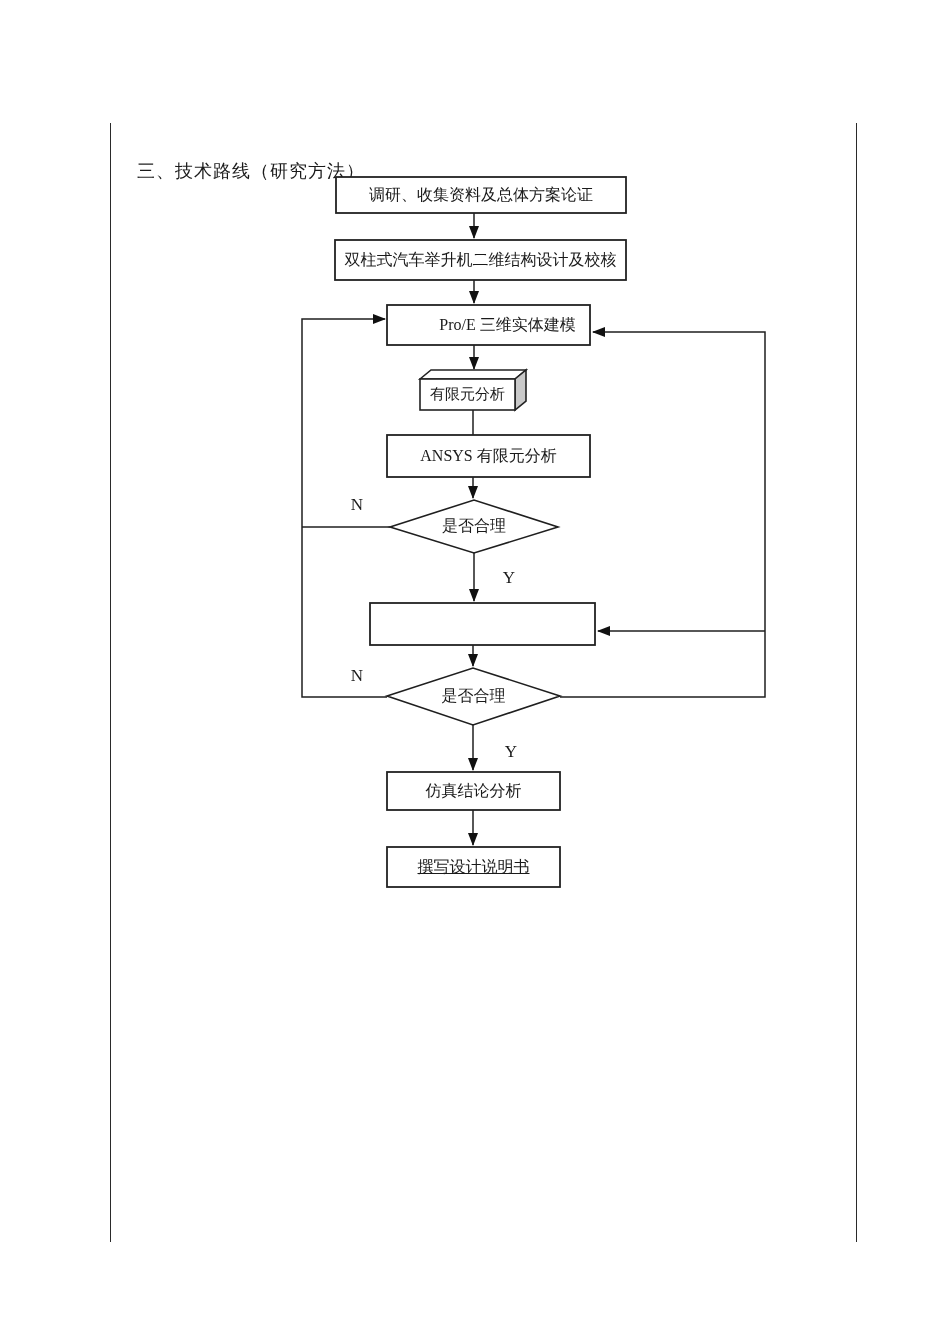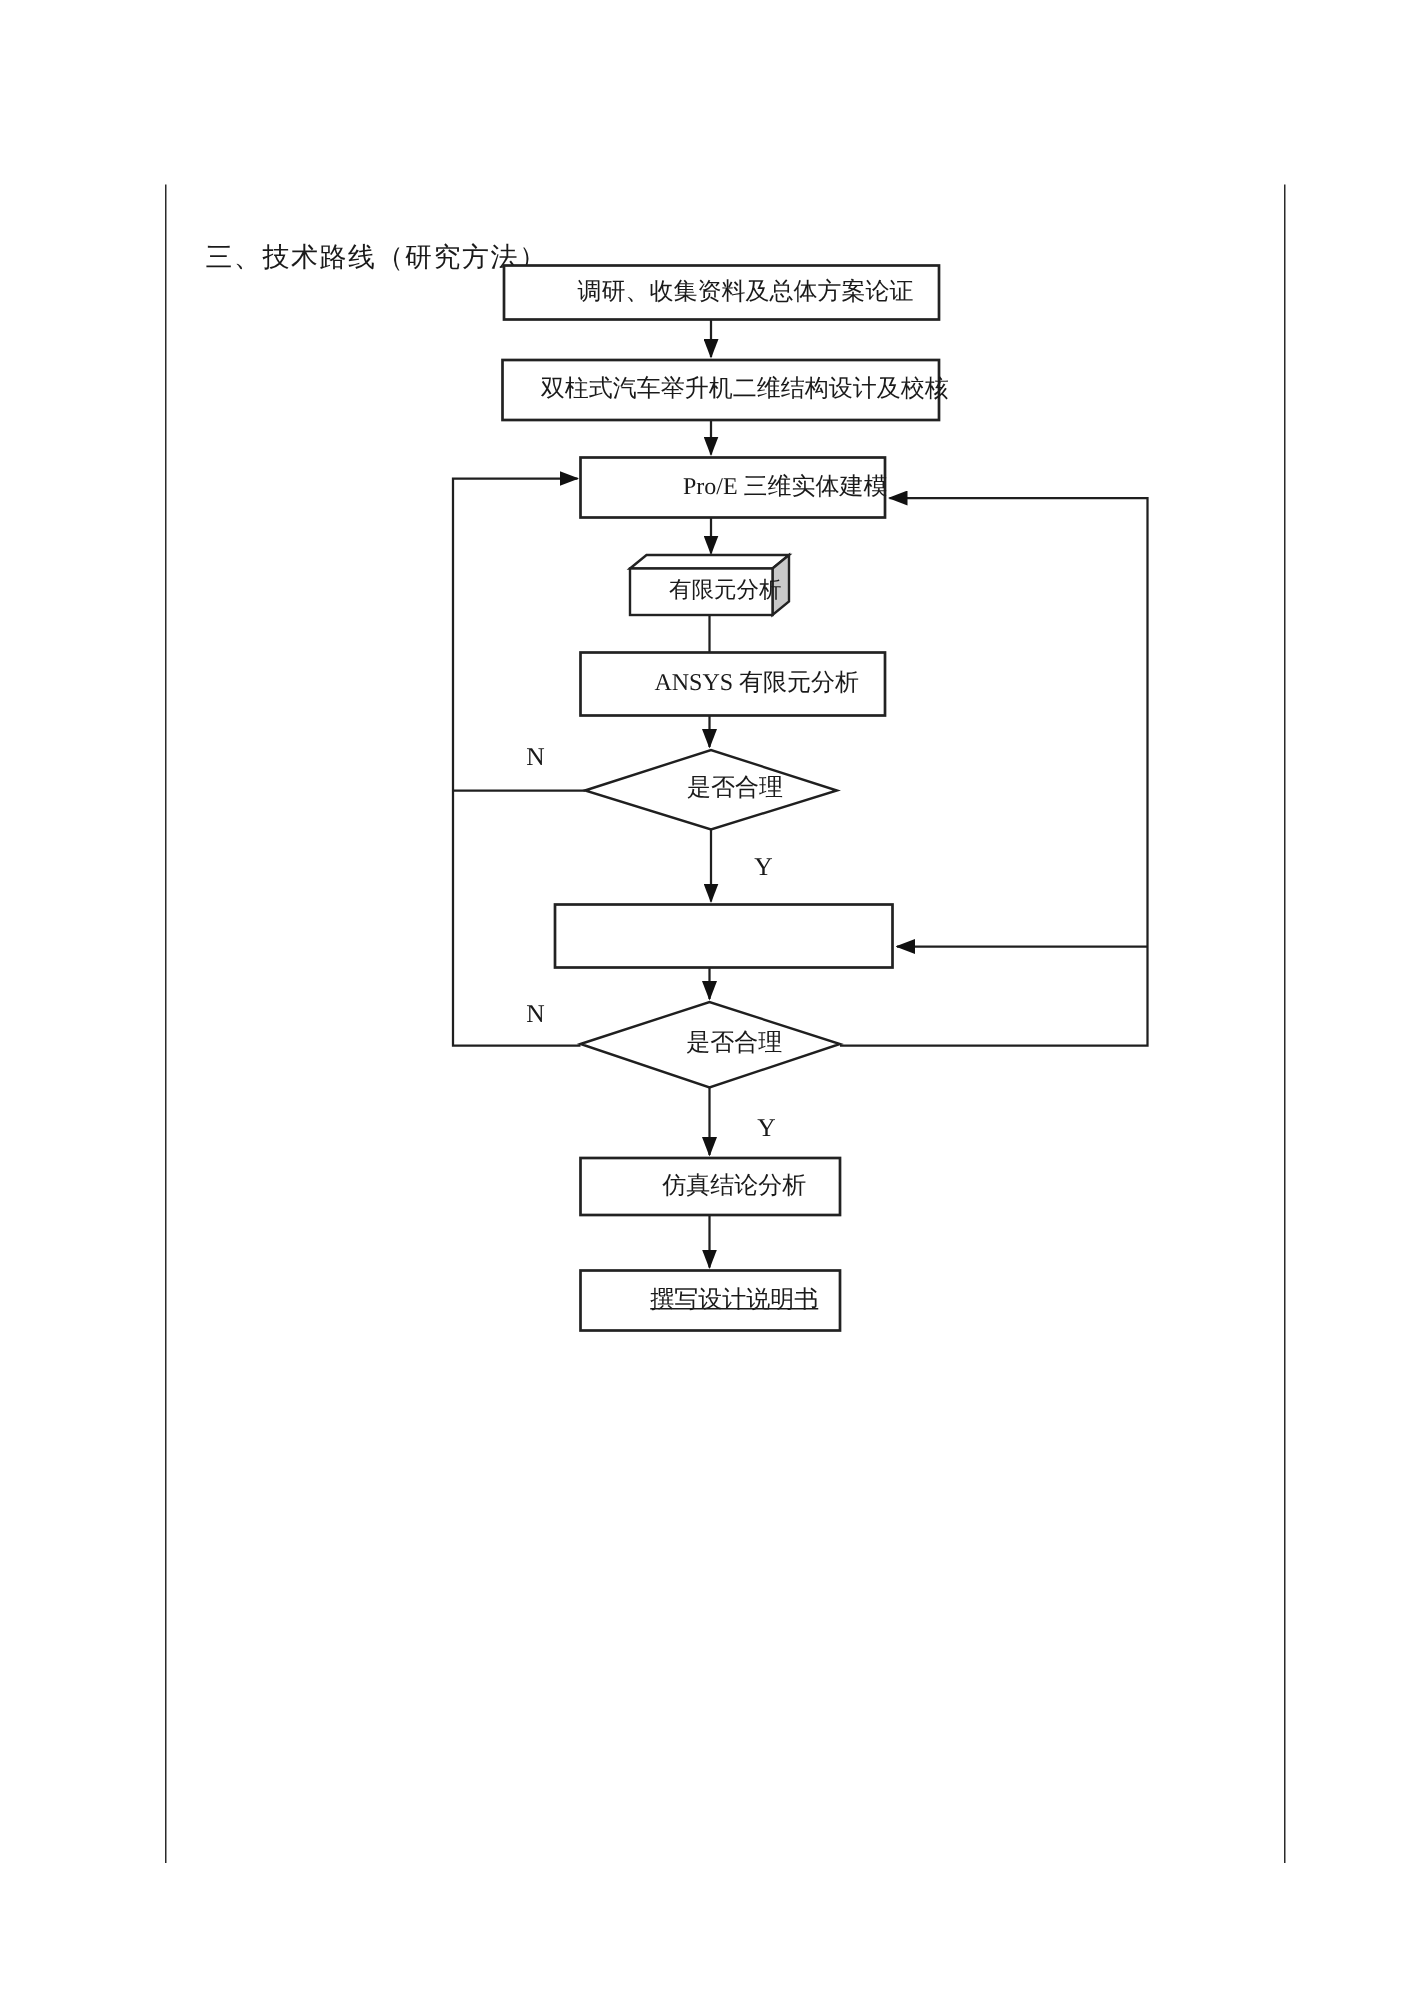--- a/index.html
+++ b/index.html
@@ -19,21 +19,20 @@
   #cell-border-right{left:856px;}
   #section-title{
     position:absolute;left:137px;top:121px;
     font-size:18px;letter-spacing:1px;white-space:nowrap;margin-top:38px;
   }
   #flow-svg{position:absolute;left:0;top:0;}
   .node-label{
     position:absolute;display:flex;align-items:center;justify-content:center;
     text-align:center;font-size:16px;line-height:1.15;white-space:nowrap;
     color:#1a1a1a;
-    padding-left:16px;
   }
   .branch-label{
     position:absolute;display:flex;align-items:center;justify-content:center;
     width:24px;height:20px;font-size:17px;color:#1a1a1a;
   }
 </style>
 </head>
 <body>
 
 <div id="page">

